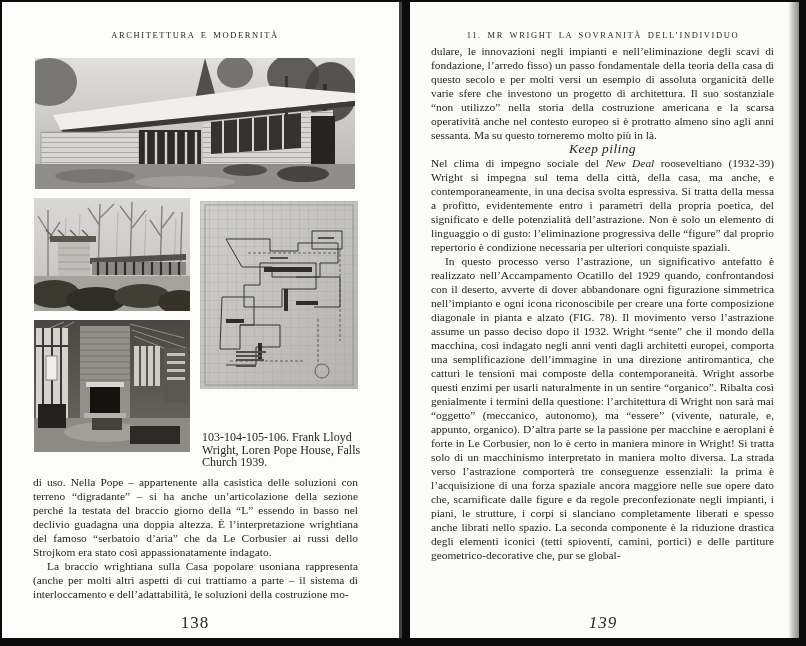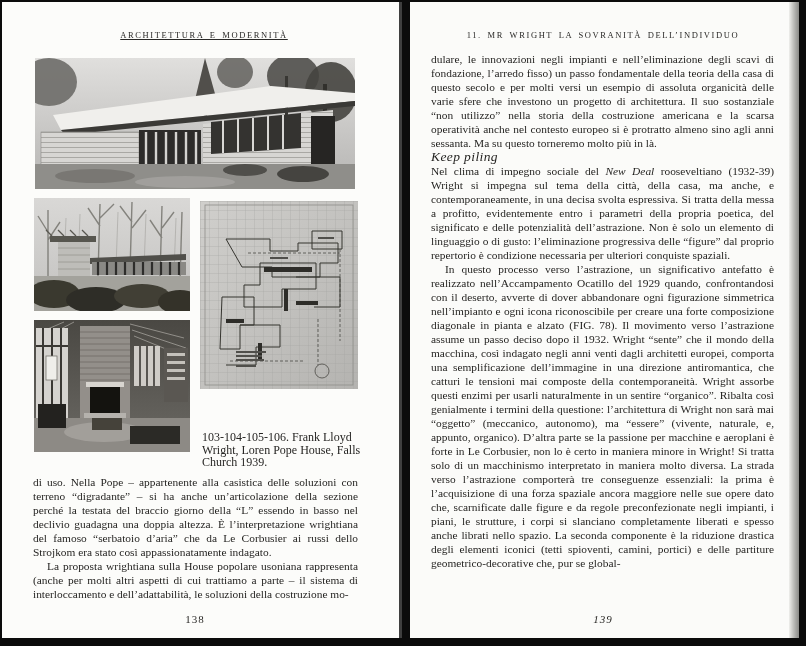--- a/index.html
+++ b/index.html
@@ -10,42 +10,42 @@
   .page{position:absolute;top:2px;height:636px;background:#fcfcfa;}
   .page-left{left:2px;width:397px;}
   .page-right{left:402px;width:387px;background:#fbfbf9;margin-left:8px;}
   .spine{position:absolute;left:399px;top:2px;width:3px;height:636px;background:#3f3f3f;}
   .fore-edge{position:absolute;left:789px;top:2px;width:10px;height:636px;
     background:linear-gradient(90deg,#efefec 0%,#c9c9c6 35%,#a6a6a3 70%,#8a8a87 100%);}
   .running-head{
     position:absolute;top:28px;font-size:8.5px;letter-spacing:1.6px;word-spacing:2px;
     text-align:center;color:#2a2927;
   }
-  .page-left .running-head{left:40px;width:324px;text-decoration:underline;}
+  .page-left .running-head{left:31px;width:324px;}
   .page-right .running-head{left:21px;width:344px;}
   .fig{position:absolute;overflow:hidden;background:#c9c8c5;}
   .fig svg{display:block;width:100%;height:100%;}
   .fig-top{left:33px;top:56px;width:320px;height:131px;}
   .fig-side{left:32px;top:196px;width:156px;height:113px;}
   .fig-plan{left:198px;top:199px;width:158px;height:188px;}
   .fig-interior{left:32px;top:318px;width:156px;height:132px;}
   .caption{
     position:absolute;left:200px;top:429px;width:160px;
     font-size:12px;line-height:12.5px;color:#262523;
   }
   .body-text{position:absolute;font-size:11.4px;line-height:14px;text-align:justify;}
   .page-left .body-text{left:31px;top:473px;width:325px;}
-  .page-right .body-text{left:21px;top:50px;width:343px;}
+  .page-right .body-text{left:21px;top:42px;width:343px;}
   .body-text p{margin:0;}
   .body-text p.indent{text-indent:14px;font-family:Liberation Serif, serif;}
   .section-heading{
-    font-style:italic;font-size:13.5px;letter-spacing:0.4px;
+    text-align:center;font-style:italic;font-size:13.5px;letter-spacing:0.4px;
     margin:15px 0 13px 0;text-indent:0;
   }
-  .folio{position:absolute;top:611px;font-size:11px;letter-spacing:1px;text-align:center;color:#2a2927;}
+  .folio{position:absolute;top:611px;font-size:17px;letter-spacing:1px;text-align:center;color:#2a2927;}
   .page-left .folio{left:31px;width:324px;}
   .page-right .folio{left:21px;width:344px;font-style:italic;}
   em.inline-italic{font-style:italic;}
 </style>
 </head>
 <body>
 
 <div class="screen">
 
   <div class="page page-left">
@@ -264,21 +264,21 @@
         <rect x="4" y="84" width="28" height="24" fill="#23221f"></rect>
         <rect x="58" y="98" width="30" height="12" fill="#45423a"></rect>
         <rect x="96" y="106" width="50" height="18" fill="#2b2a26"></rect>
       </svg>
     </div>
 
     <div class="caption">103-104-105-106. Frank Lloyd Wright, Loren Pope House, Falls Church 1939.</div>
 
     <div class="body-text">
       <p>di uso. Nella Pope – appartenente alla casistica delle soluzioni con terreno “digradante” – si ha anche un’articolazione della sezione perché la testata del braccio giorno della “L” essendo in basso nel declivio guadagna una doppia altezza. È l’interpretazione wrightiana del famoso “serbatoio d’aria” che da Le Corbusier ai russi dello Strojkom era stato così appassionatamente indagato.</p>
-      <p class="indent">La proposta wrightiana sulla House popolare usoniana rappresenta (anche per molti altri aspetti di cui trattiamo a parte – il sistema di interloccamento e dell’adattabilità, le soluzioni della costruzione mo-</p>
+      <p class="indent">La braccio wrightiana sulla Casa popolare usoniana rappresenta (anche per molti altri aspetti di cui trattiamo a parte – il sistema di interloccamento e dell’adattabilità, le soluzioni della costruzione mo-</p>
     </div>
 
     <div class="folio">138</div>
   </div>
 
   <div class="spine"></div>
 
   <div class="page page-right">
     <div class="running-head">11. MR WRIGHT LA SOVRANITÀ DELL’INDIVIDUO</div>
 

